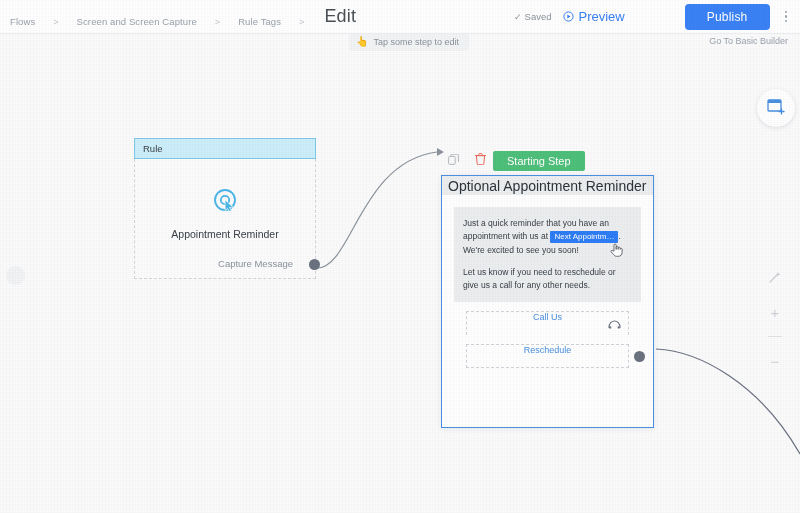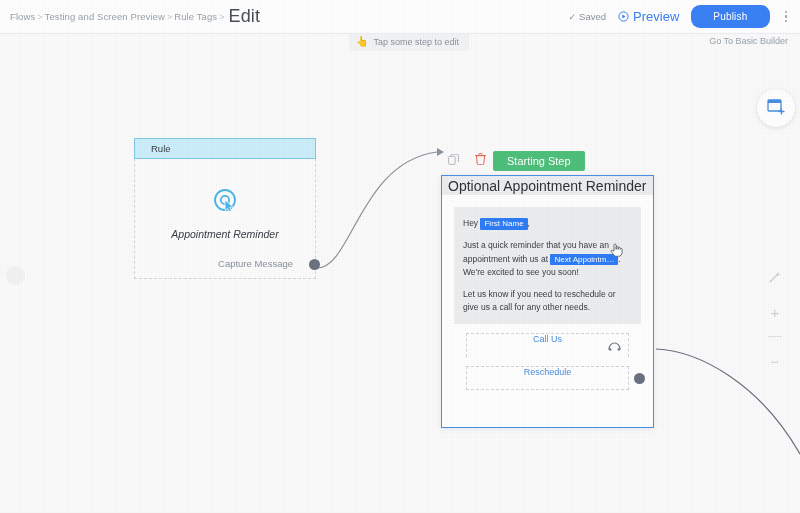--- a/index.html
+++ b/index.html
@@ -18,21 +18,21 @@
   
   .topbar {
     position: absolute; top: 0; left: 0;
     width: 800px; height: 34px;
     background: #ffffff;
     border-bottom: 1px solid #eceef1;
     display: flex; align-items: center;
     padding: 0 10px;
     z-index: 30;
   }
-  .breadcrumb { display: flex; align-items: center; gap: 2px; }
+  .breadcrumb { display: flex; align-items: flex-end; gap: 18px; }
   .bc-item {
     font-size: 9.5px; color: #9aa3ad; letter-spacing: .1px;
   }
   .bc-sep { font-size: 9px; color: #c3c9d0; }
   .bc-current {
     font-size: 18px; color: #4a5056; letter-spacing: .2px;
     margin-left: 2px;
   }
   .top-right {
     margin-left: auto; display: flex; align-items: center; gap: 12px;
@@ -40,24 +40,25 @@
   .saved {
     font-size: 9.5px; color: #8b939c; display: flex; align-items: center; gap: 3px;
   }
   .saved .chk { font-size: 9px; color: #8b939c; }
   .preview {
     font-size: 13px; color: #3b82f6; display: flex; align-items: center; gap: 4px;
   }
   .preview svg { display: block; }
   .publish {
     background: #3b82f6; color: #ffffff;
-    font-size: 10px; font-family: "Liberation Sans", sans-serif;
-    border: none; border-radius: 9px;
+    font-size: 12px; font-family: "Liberation Sans", sans-serif;
+    border: none; border-radius: 4px;
     padding: 6px 22px; cursor: pointer;
     letter-spacing: .2px;
+    margin-left: 48px;
   }
   .kebab {
     display: flex; flex-direction: column; gap: 2px; padding: 4px 3px; cursor: pointer;
   }
   .kebab span {
     width: 2.5px; height: 2.5px; border-radius: 50%; background: #9aa3ad;
   }
 
   
   .hint-pill {
@@ -123,36 +124,36 @@
   
   .rule-node {
     position: absolute; top: 104px; left: 134px;
     width: 182px; z-index: 10;
   }
   .rule-head {
     background: #cdeefb;
     border: 1px solid #7ec9e8;
     height: 21px;
     display: flex; align-items: center;
-    padding-left: 16px;
+    padding-left: 8px;
     font-size: 9.5px; color: #3a4148;
   }
   .rule-body {
     border: 1px dashed #d4d8dd;
     border-top: none;
     height: 120px;
     background: rgba(255,255,255,.35);
     display: flex; flex-direction: column;
     align-items: center;
     position: relative;
   }
   .rule-icon { margin-top: 28px; }
   .rule-title {
     margin-top: 11px;
-    font-size: 10.5px; color: #3a4148; font-style: italic;
+    font-size: 10.5px; color: #3a4148;
   }
   .trigger-label {
     position: absolute; right: 22px; bottom: 9px;
     font-size: 9.5px; color: #8b939c;
   }
   .port-dot {
     width: 11px; height: 11px; border-radius: 50%;
     background: #6b7280;
     position: absolute;
   }
@@ -237,21 +238,21 @@
 </style>
 </head>
 <body>
 
 <div id="app">
 
   <div class="topbar">
     <div class="breadcrumb">
       <span class="bc-item">Flows</span>
       <span class="bc-sep">&gt;</span>
-      <span class="bc-item">Testing and Screen Preview</span>
+      <span class="bc-item">Screen and Screen Capture</span>
       <span class="bc-sep">&gt;</span>
       <span class="bc-item">Rule Tags</span>
       <span class="bc-sep">&gt;</span>
       <span class="bc-current">Edit</span>
     </div>
 
     <div class="top-right">
       <div class="saved">
         <span class="chk">✓</span>
         <span>Saved</span>
@@ -359,23 +360,20 @@
         </div>
 
         <div class="hand-cursor">
           <svg width="13" height="15" viewBox="0 0 13 15">
             <path d="M4 9.2 V3.2 a1.1 1.1 0 0 1 2.2 0 V7.4 V5.4 a1 1 0 0 1 2 0 v2 V6.2 a1 1 0 0 1 2 0 v1.2 V7.1 a1 1 0 0 1 1.9 0 v3.4 c0 2.3-1.6 3.8-3.8 3.8 H6.6 c-1.5 0-2.3-.7-3.1-1.9 L1.2 9.9 a1 1 0 0 1 1.6-1.2 Z" fill="#ffffff" stroke="#5a6068" stroke-width=".9" stroke-linejoin="round"></path>
           </svg>
         </div>
 
         <div class="card-inner">
           <div class="msg-bubble">
-            <p>
-              <span>Hey </span><span class="tag">First Name</span><span>,</span>
-            </p>
             <p>
               <span>Just a quick reminder that you have an appointment with us at </span><span class="tag">Next Appointm…</span><span>. We're excited to see you soon!</span>
             </p>
             <p>Let us know if you need to reschedule or give us a call for any other needs.</p>
           </div>
 
           <div class="btn-row">
             <span class="btn-row-label">Call Us</span>
             <span class="btn-row-icon">
               <svg width="13" height="9" viewBox="0 0 13 9">

